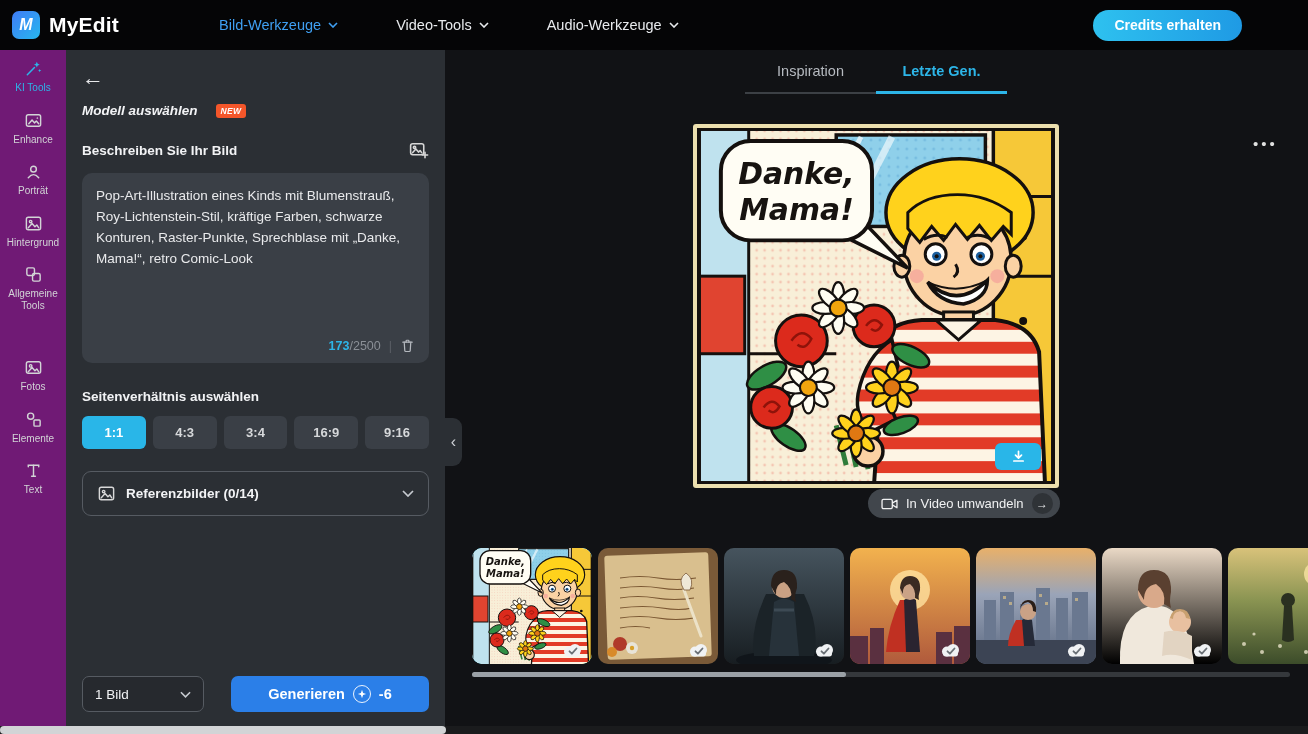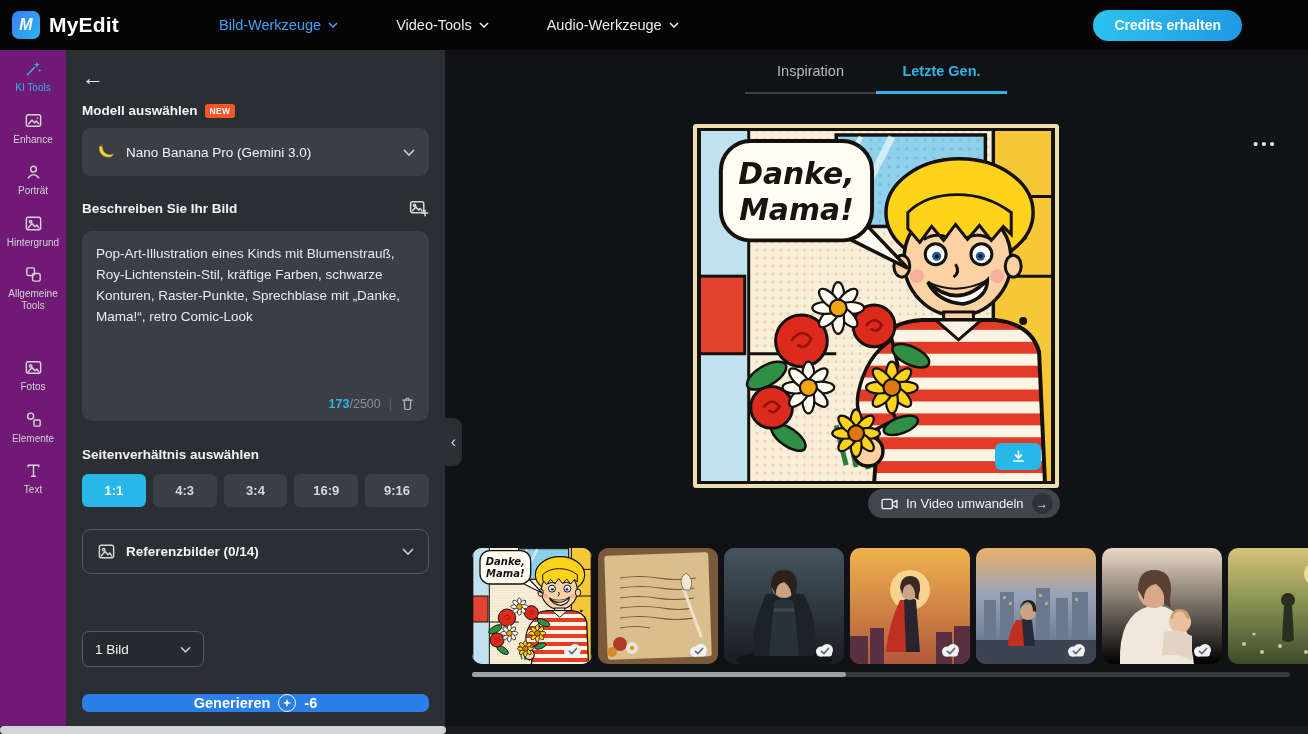--- a/index.html
+++ b/index.html
@@ -19,40 +19,40 @@
   
   .rail { position:absolute; top:50px; left:0; width:66px; bottom:0; background:#701a75; display:flex; flex-direction:column; z-index:20; }
   .rail-item { width:66px; padding:9px 2px 8px; display:flex; flex-direction:column; align-items:center; gap:4px; font-size:10px; line-height:1.15; text-align:center; color:#d2d4d6; cursor:pointer; }
   .rail-item.active { color:#2db5e8; }
   .rail-spacer { height:30px; }
   .rail-plus { position:absolute; left:0; top:312px; width:13px; height:18px; background:#45494f; color:#d8dadd; border-radius:0 4px 4px 0; font-size:11px; display:flex; align-items:center; justify-content:center; cursor:pointer; }
 
   
   .panel { position:absolute; top:50px; left:66px; width:379px; bottom:0; background:#2b2f34; padding:16px; z-index:10; }
   .back-btn { font-size:22px; color:#e8e9eb; cursor:pointer; width:26px; line-height:24px; }
-  .section-label-row { display:flex; align-items:center; gap:7px; margin-top:13px; }
+  .section-label-row { display:flex; align-items:center; gap:18px; margin-top:13px;font-style:italic; }
   .section-label { font-size:13.5px; font-weight:bold; color:#f2f3f5; }
   .new-badge { background:#f4562a; color:#fff; font-size:8.5px; font-weight:bold; padding:2px 5px; border-radius:3px; letter-spacing:.3px; }
   .model-select { margin-top:10px; height:48px; background:#3a3f46; border-radius:9px; display:flex; align-items:center; padding:0 14px; gap:10px; cursor:pointer; }
   .model-select .label { flex:1; font-size:13.5px; color:#f2f3f5; }
   .describe-row { margin-top:22px; display:flex; align-items:center; justify-content:space-between; }
   .prompt-box { margin-top:12px; height:190px; background:#3a3f46; border-radius:10px; padding:13px 14px 10px; display:flex; flex-direction:column; }
   .prompt-box textarea { flex:1; background:transparent; border:none; outline:none; resize:none; color:#e9eaec; font-family:inherit; font-size:13.5px; line-height:1.55; }
   .prompt-meta { display:flex; align-items:center; justify-content:flex-end; gap:8px; font-size:12.5px; }
   .char-count { color:#2db5e8; font-weight:bold; }
   .char-limit { color:#8a8f96;text-align:right; }
   .meta-divider { color:#5a5f66; }
   .trash-btn { cursor:pointer; display:flex; }
   .aspect-label { margin-top:26px; }
   .ratio-row { margin-top:12px; display:flex; gap:7px; }
   .ratio-btn { flex:1; height:33px; border:none; border-radius:6px; background:#3a3f46; color:#d6d8da; font-size:13px; font-weight:bold; font-family:inherit; cursor:pointer; }
   .ratio-btn.active { background:#29b6e8; color:#fff; }
   .ref-select { margin-top:22px; height:45px; border:1px solid #565b62; border-radius:9px; display:flex; align-items:center; padding:16px 14px; gap:10px; cursor:pointer; }
   .ref-select .label { flex:1; font-size:13.5px; font-weight:bold; color:#f2f3f5; }
-  .panel-bottom { position:absolute; left:16px; right:16px; bottom:22px; display:flex; gap:27px;flex-direction:column; }
+  .panel-bottom { position:absolute; left:16px; right:16px; bottom:22px; display:flex; gap:27px; }
   .count-select { width:122px; height:36px; border:1px solid #565b62; border-radius:7px; background:#26292e; display:flex; align-items:center; padding:0 12px; cursor:pointer; }
   .count-select .label { flex:1; font-size:13.5px; color:#f2f3f5; }
   .generate-btn { flex:1; height:36px; border:none; border-radius:7px; background:#2b7fe8; color:#fff; font-size:14.5px; font-weight:bold; font-family:inherit; display:flex; align-items:center; justify-content:center; gap:8px; cursor:pointer; }
   .spark { width:18px; height:18px; border:1.5px solid rgba(255,255,255,.9); border-radius:50%; display:flex; align-items:center; justify-content:center; }
   .collapse-handle { position:absolute; left:445px; top:418px; width:17px; height:48px; background:#2b2f34; border-radius:0 9px 9px 0; display:flex; align-items:center; justify-content:center; color:#cfd2d6; font-size:16px; cursor:pointer; z-index:15; }
 
   
   .main { position:absolute; top:50px; left:445px; right:0; bottom:0; background:#111215; overflow:hidden; }
   .tabs { position:absolute; top:13px; left:300px; width:262px; display:flex; }
   .tab { width:131px; text-align:center; font-size:14.5px; padding-bottom:12px; color:#b6bac0; border-bottom:2px solid #3c4045; cursor:pointer; }
@@ -302,30 +302,20 @@
 <div class="rail-plus">+</div>
 
 <section class="panel">
   <div class="back-btn">←</div>
 
   <div class="section-label-row">
     <span class="section-label">Modell auswählen</span>
     <span class="new-badge">NEW</span>
   </div>
 
-  <div class="model-select">
-    <svg width="20" height="20" viewBox="0 0 20 20">
-        <path d="M3.5 5 C3 11.5 7.5 15.5 13.5 15 C15.5 14.8 16.8 13.6 17.3 12.2 C12 14.8 6.2 10.8 6.1 4.8 C6.1 3.9 4 3.6 3.5 5Z" fill="#ffd23f" stroke="#caa21a" stroke-width="0.8"></path>
-        <path d="M5.9 4.2 l.5-1.4" stroke="#7a5a10" stroke-width="1.6"></path>
-      </svg>
-    <span class="label">Nano Banana Pro (Gemini 3.0)</span>
-    <svg class="chev" width="12" height="7" viewBox="0 0 12 7">
-        <path d="M1 1 L6 6 L11 1" fill="none" stroke="#c6cad0" stroke-width="1.7"></path>
-      </svg>
-  </div>
 
   <div class="describe-row">
     <span class="section-label">Beschreiben Sie Ihr Bild</span>
     <svg width="21" height="21" viewBox="0 0 20 20" fill="none" stroke="#d8d8d8" stroke-width="1.5" stroke-linecap="round" stroke-linejoin="round" style="cursor:pointer">
         <rect x="2.5" y="3.5" width="12.5" height="10.5" rx="2"></rect>
         <circle cx="6.2" cy="7" r="1.1"></circle>
         <path d="M4.5 12 l3-3.5 2.5 3 1.5-1.5 1.5 2"></path>
         <path d="M16.2 11.8 v5 M13.7 14.3 h5"></path>
       </svg>
   </div>

